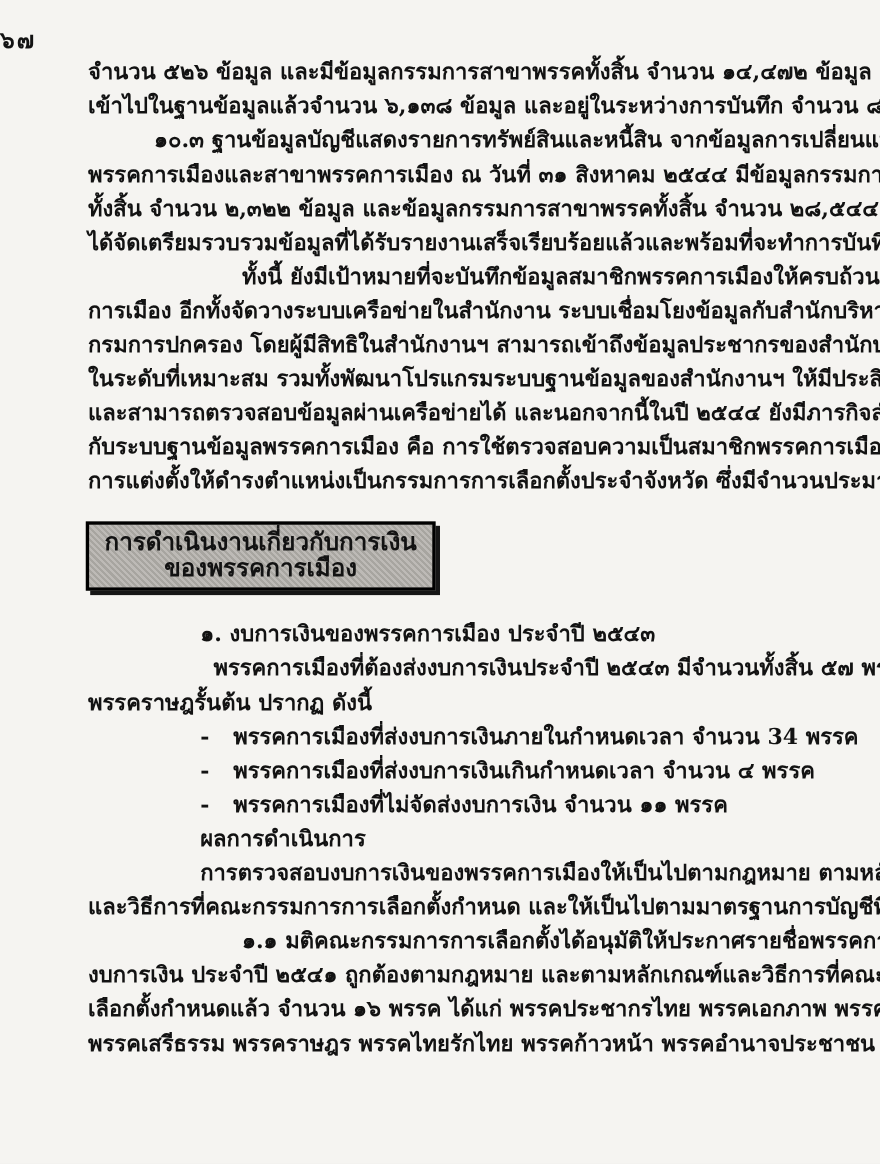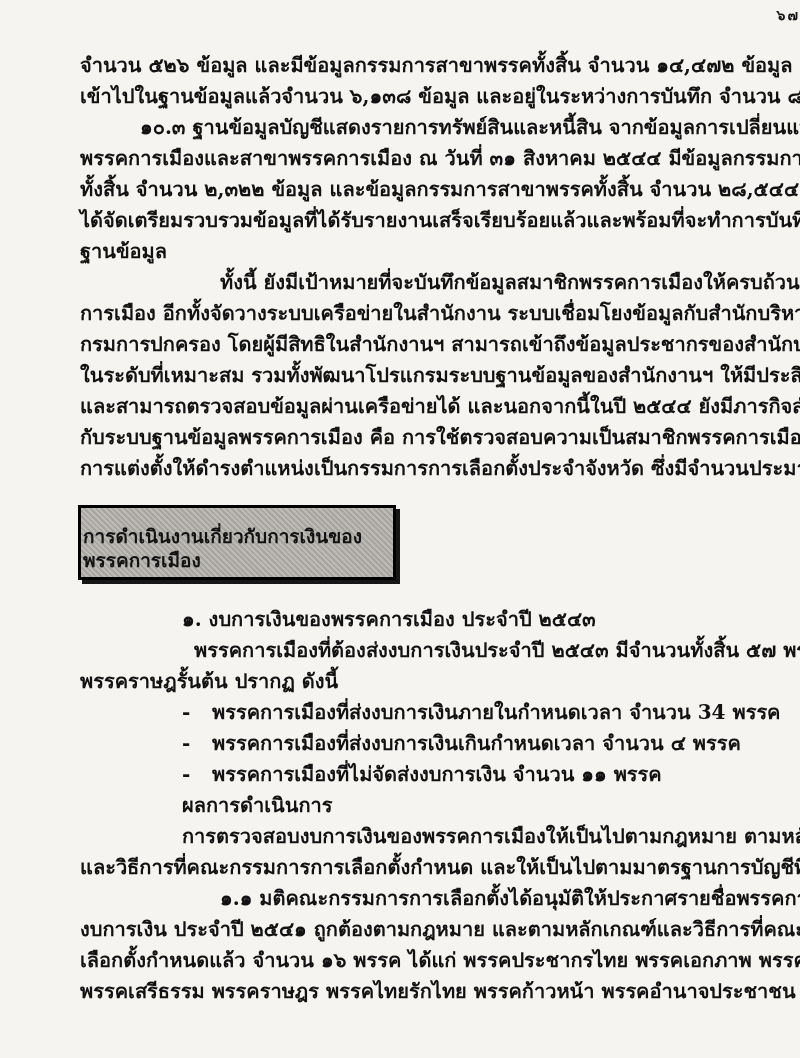--- a/index.html
+++ b/index.html
@@ -12,25 +12,25 @@
     width:800px;
     height:1058px;
     margin:0 auto;
     background:#f5f4f1;
     color:#121212;
     overflow:hidden;
     font-weight:600;
   }
   .page-number{
     position:absolute;
-    top:4px;
+    top:20px;
     left:0;
     width:100%;
-    text-align:right;
-    font-size:14px;
+    text-align:left;
+    font-size:21px;
     letter-spacing:2px;
   }
   .content{
     position:absolute;
     top:50px;
     left:80px;
     width:644px;
     font-size:20px;
     line-height:31px;
   }
@@ -42,23 +42,23 @@
   .indent-md2{margin-left:114px;}  
 
   .section-box{
     width:308px;
     margin:21px 0 24px -2px;
     border:3px solid #000;
     background:
       repeating-linear-gradient(45deg, rgba(255,255,255,.12) 0 2px, rgba(0,0,0,.07) 2px 4px),
       #b4b1ac;
     box-shadow:4px 4px 0 0 #161616;
-    text-align:left;
-    padding:16px 2px 5px 2px;
-    font-size:19px;
+    text-align:center;
+    padding:4px 2px 5px 2px;
+    font-size:22px;
     font-weight:800;
     line-height:24px;
   }
 
   .bullet-row{display:flex;}
   .bullet-dash{
     margin-left:102px;
     width:30px;
     flex:0 0 30px;
   }
@@ -81,21 +81,20 @@
     <div class="para">
       <div class="line">จำนวน ๕๒๖ ข้อมูล และมีข้อมูลกรรมการสาขาพรรคทั้งสิ้น จำนวน ๑๔,๔๗๒ ข้อมูล สามารถบันทึก</div>
       <div class="line">เข้าไปในฐานข้อมูลแล้วจำนวน ๖,๑๓๘ ข้อมูล และอยู่ในระหว่างการบันทึก จำนวน ๘,๑๓๔ ข้อมูล</div>
     </div>
 
     <div class="para">
       <div class="line indent-sm">๑๐.๓ ฐานข้อมูลบัญชีแสดงรายการทรัพย์สินและหนี้สิน  จากข้อมูลการเปลี่ยนแปลง</div>
       <div class="line">พรรคการเมืองและสาขาพรรคการเมือง ณ วันที่ ๓๑ สิงหาคม ๒๕๔๔ มีข้อมูลกรรมการบริหารพรรค</div>
       <div class="line">ทั้งสิ้น จำนวน ๒,๓๒๒ ข้อมูล และข้อมูลกรรมการสาขาพรรคทั้งสิ้น จำนวน ๒๘,๕๔๔ ข้อมูล ขณะนี้</div>
       <div class="line">ได้จัดเตรียมรวบรวมข้อมูลที่ได้รับรายงานเสร็จเรียบร้อยแล้วและพร้อมที่จะทำการบันทึกข้อมูลลงใน</div>
-      <div class="line">ฐานข้อมูล</div>
     </div>
 
     <div class="para">
       <div class="line indent-lg">ทั้งนี้ ยังมีเป้าหมายที่จะบันทึกข้อมูลสมาชิกพรรคการเมืองให้ครบถ้วนทุกพรรค</div>
       <div class="line">การเมือง  อีกทั้งจัดวางระบบเครือข่ายในสำนักงาน  ระบบเชื่อมโยงข้อมูลกับสำนักบริหารการทะเบียน</div>
       <div class="line">กรมการปกครอง โดยผู้มีสิทธิในสำนักงานฯ สามารถเข้าถึงข้อมูลประชากรของสำนักบริหารการทะเบียน</div>
       <div class="line">ในระดับที่เหมาะสม  รวมทั้งพัฒนาโปรแกรมระบบฐานข้อมูลของสำนักงานฯ  ให้มีประสิทธิภาพยิ่งขึ้น</div>
       <div class="line">และสามารถตรวจสอบข้อมูลผ่านเครือข่ายได้ และนอกจากนี้ในปี ๒๕๔๔ ยังมีภารกิจสำคัญที่เกี่ยวข้อง</div>
       <div class="line">กับระบบฐานข้อมูลพรรคการเมือง  คือ  การใช้ตรวจสอบความเป็นสมาชิกพรรคการเมืองซึ่งอาจได้รับ</div>
       <div class="line">การแต่งตั้งให้ดำรงตำแหน่งเป็นกรรมการการเลือกตั้งประจำจังหวัด  ซึ่งมีจำนวนประมาณ ๑,๓๐๒ ข้อมูล</div>

